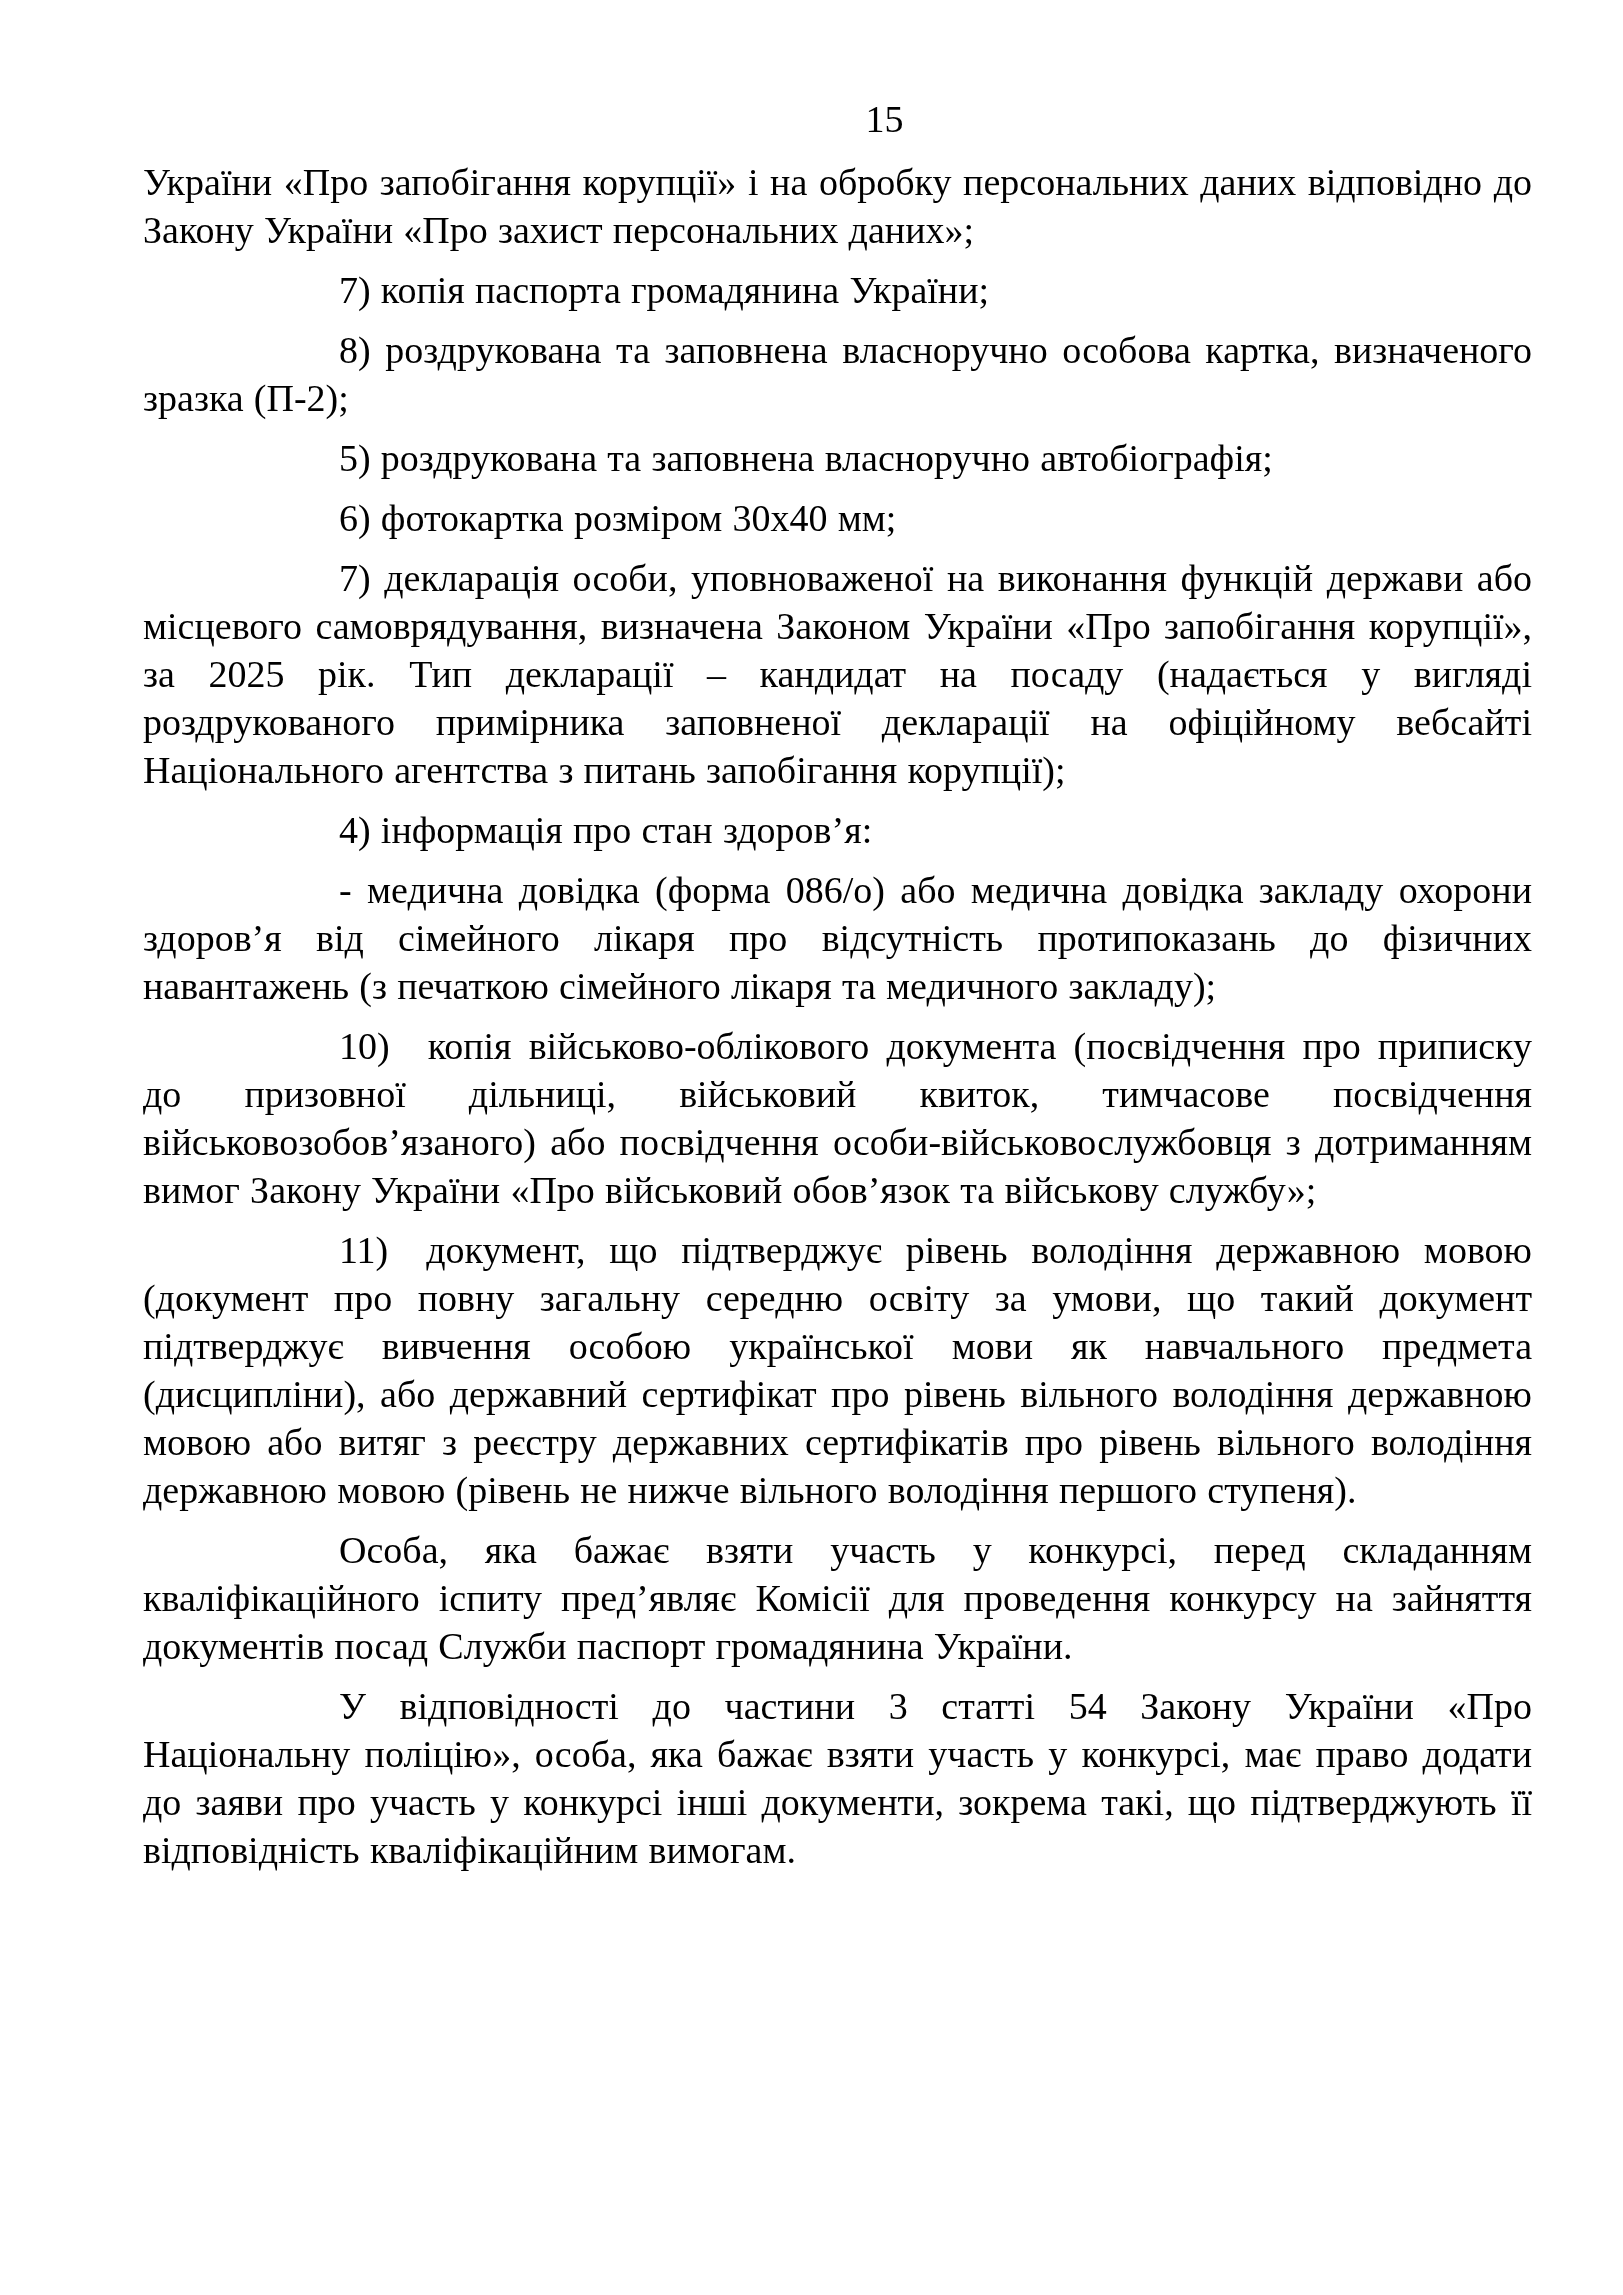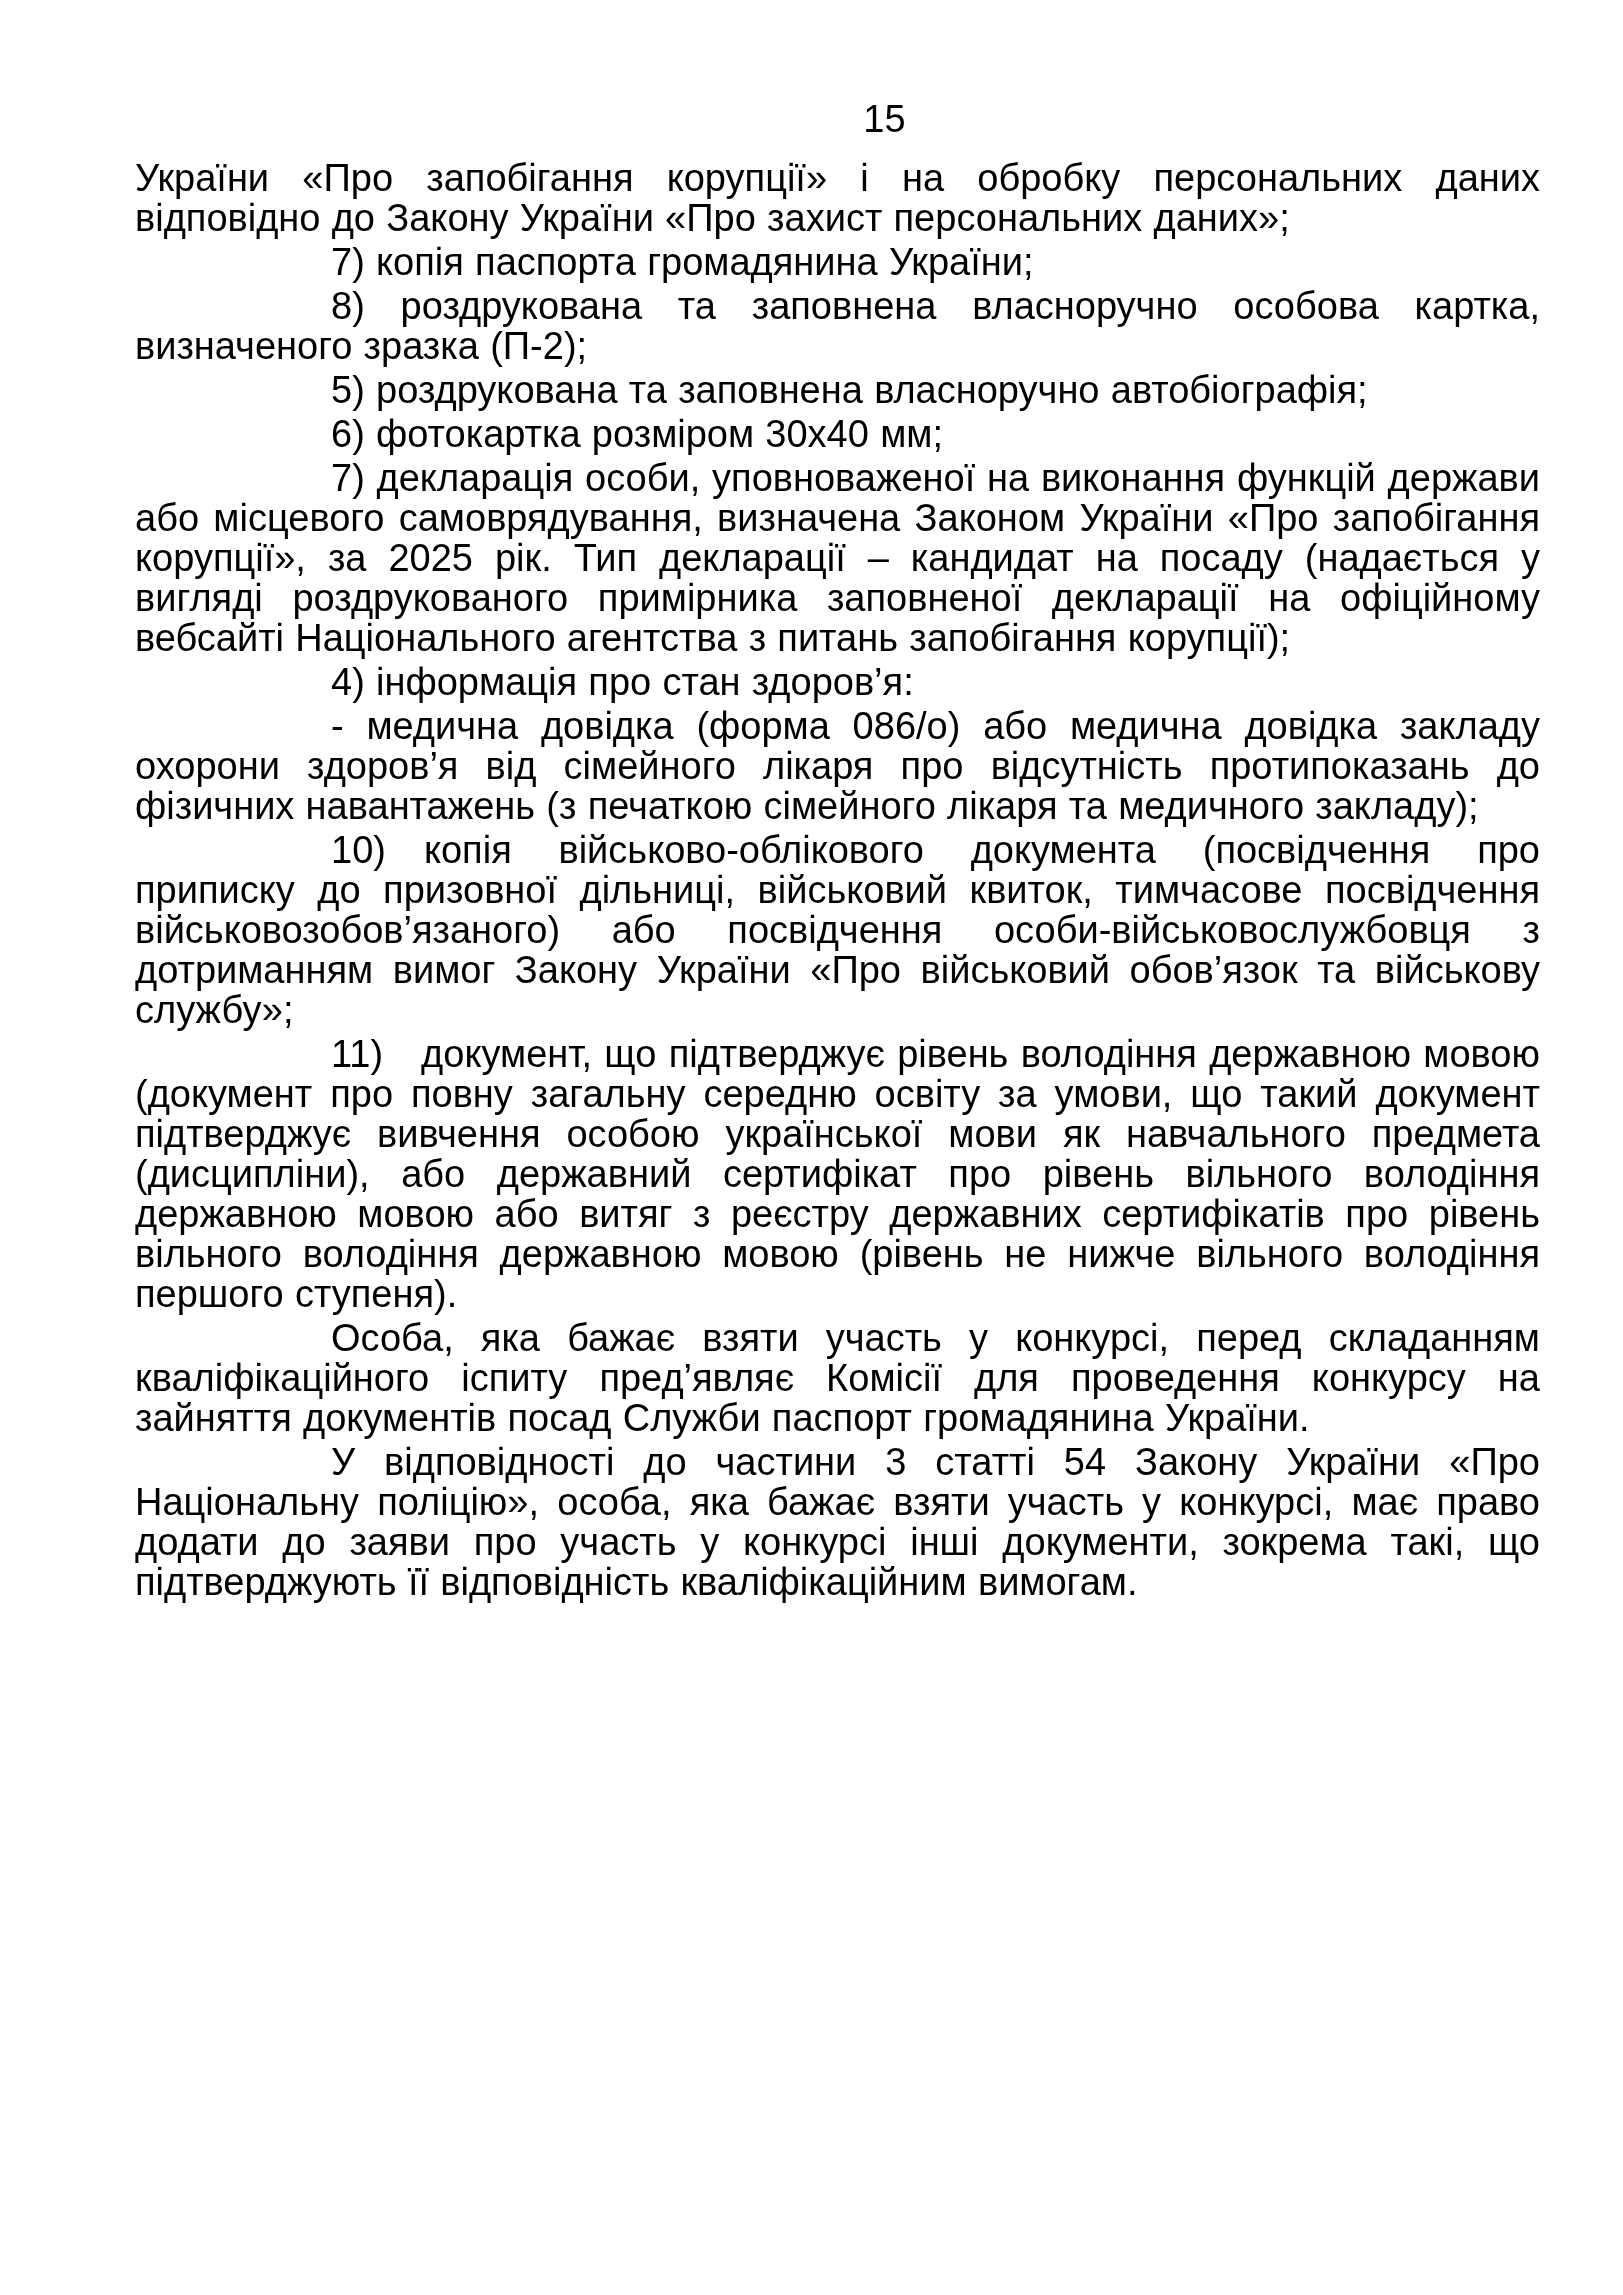--- a/index.html
+++ b/index.html
@@ -6,36 +6,36 @@
     margin: 0;
     padding: 0;
     background: #ffffff;
   }
   .page {
     position: relative;
     width: 1623px;
     height: 2295px;
     background: #ffffff;
     color: #000000;
-    font-family: Liberation Sans, sans-serif;
+    font-family: Liberation Serif, serif;
     box-sizing: border-box;
     padding: 97px 79px 0 131px;
     overflow: hidden;
   }
   .page-number {
     font-size: 38px;
     line-height: 44px;
     text-align: center;
     transform: translateX(47px);
     margin: 0 0 17px 0;
   }
   p.para {
-    margin: 4px;
+    margin: 12px;
     font-size: 38px;
-    line-height: 40px;
+    line-height: 48px;
     text-align: justify;
     word-spacing: 0.7px;
   }
   p.ind {
     text-indent: 196px;
   }
 </style>
 </head>
 <body>
 

